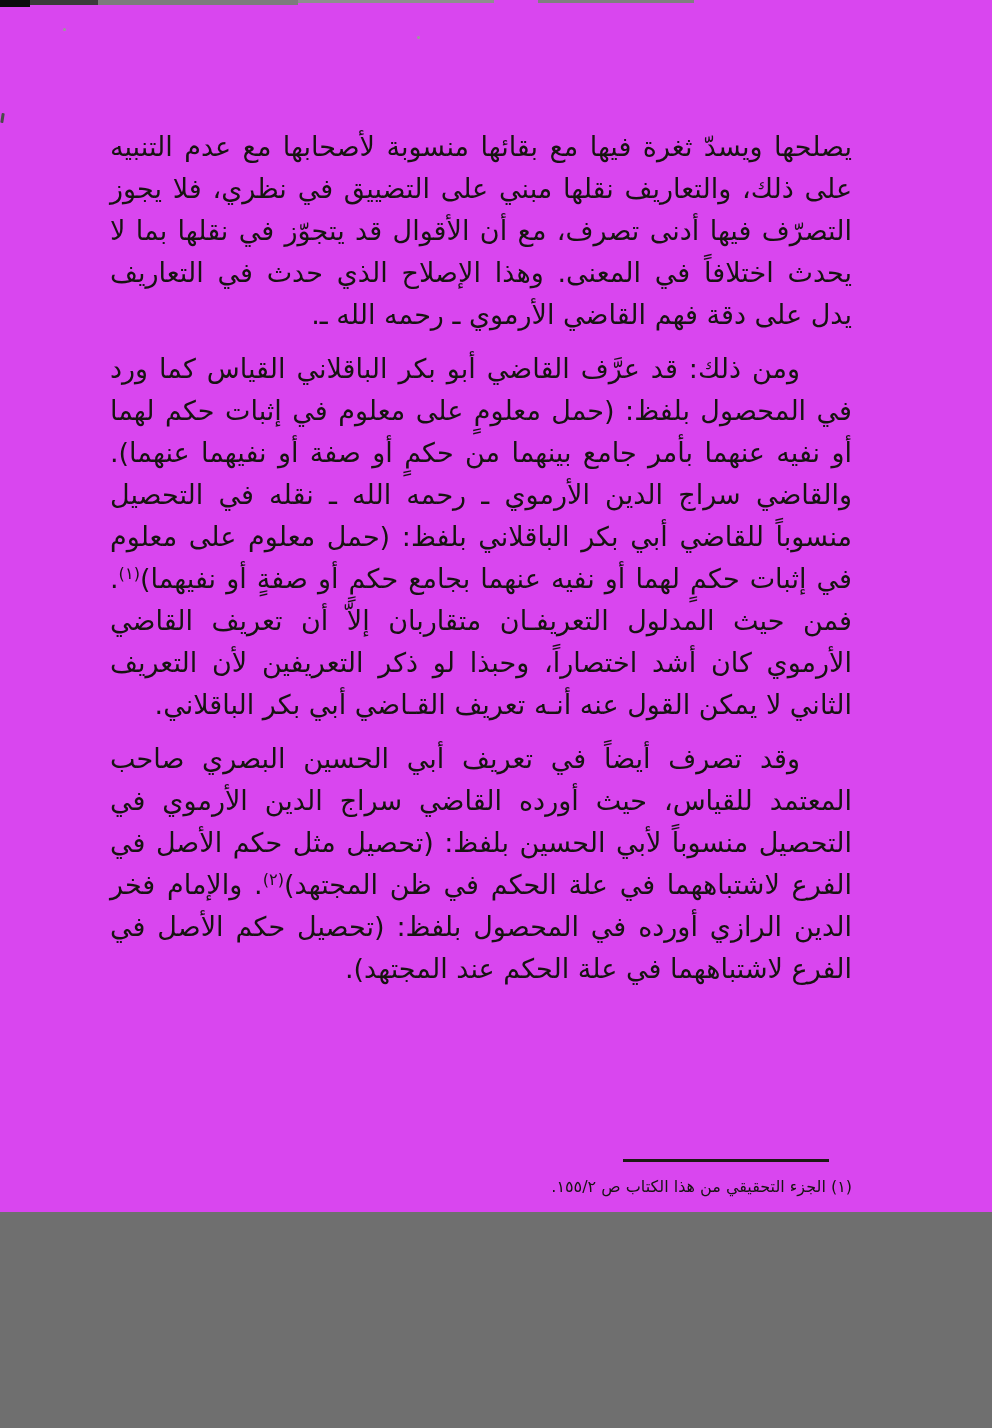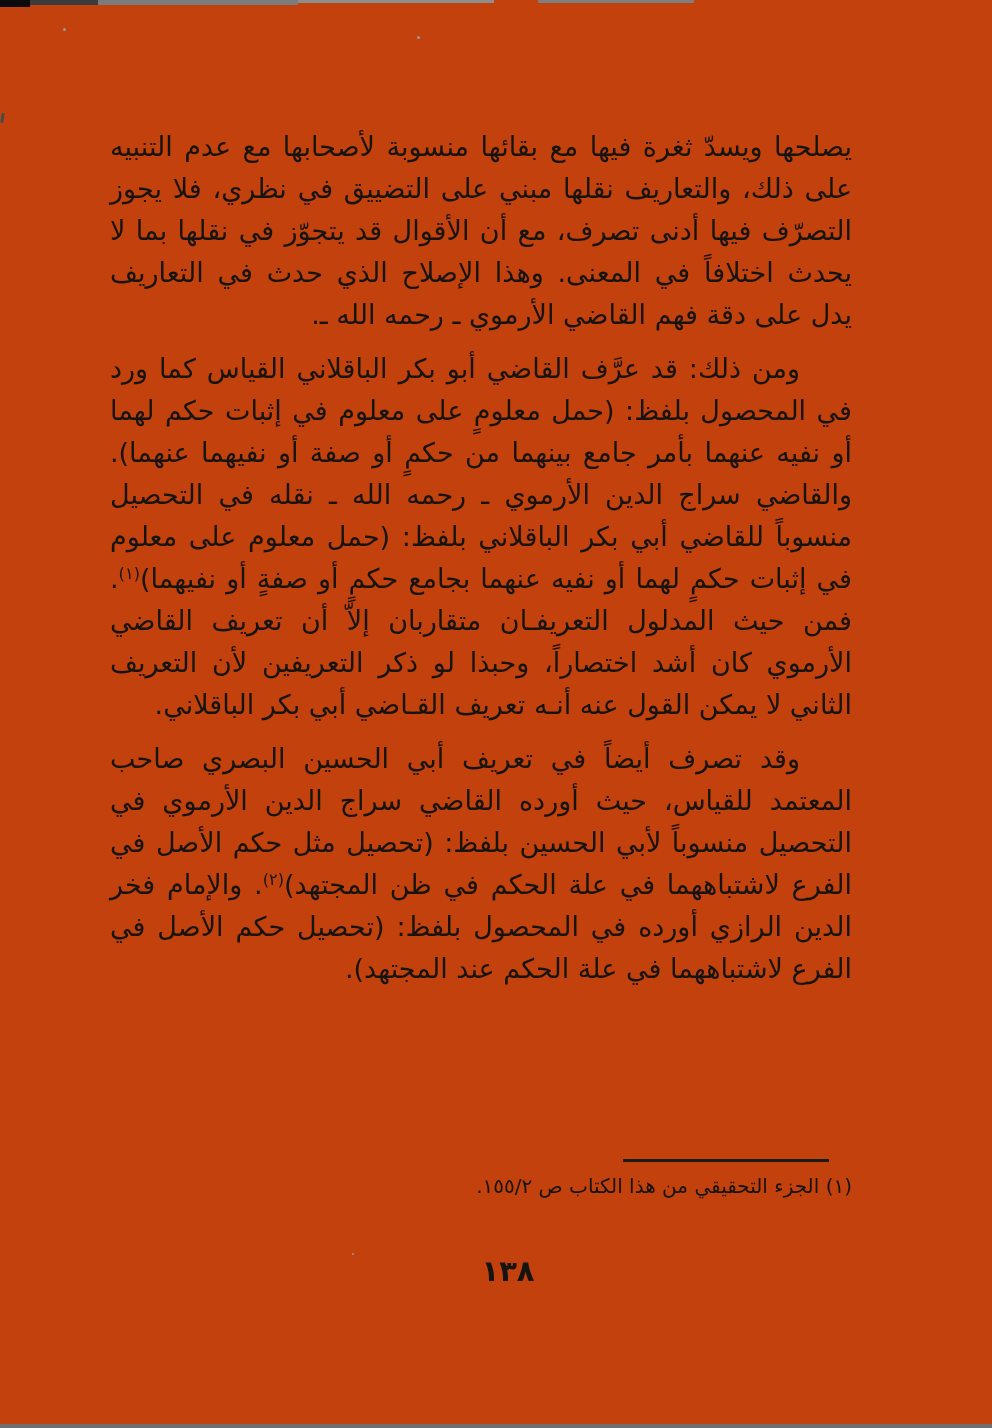--- a/index.html
+++ b/index.html
@@ -1,20 +1,20 @@
 <!DOCTYPE html>
 <html lang="ar" dir="rtl"><head>
 <meta charset="utf-8">
 <style>
   html,body{margin:0;padding:0;background:#6f6f6f;}
   .page{
     position:relative;
-    width:992px;height:1424px;
+    width:992px;height:1212px;
     margin:0 auto;
-    background:#c2410c;
+    background:#d946ef;
     overflow:hidden;
     font-family:"DejaVu Sans",sans-serif;
     color:#161410;
   }
   
   .artifact-top{position:absolute;top:0;left:0;width:100%;height:8px;}
   .artifact-top .bar{position:absolute;top:0;}
   .bar1{left:0;width:30px;height:7px;background:#0b0b0b;}
   .bar2{left:30px;width:68px;height:5px;background:#3b3b3b;}
   .bar3{left:98px;width:200px;height:5px;background:#7c7c7c;}
@@ -55,21 +55,21 @@
     height:3px;
     background:#1c1a14;
   }
   .footnotes{
     position:absolute;
     top:1167px;
     right:140px;
     width:742px;
     direction:rtl;
     text-align:right;
-    font-size:20px;
+    font-size:16px;
     line-height:39px;
   }
   .footnote{margin:0;}
 
   
   .page-number{
     position:absolute;
     top:1254px;
     left:12px;
     width:100%;

